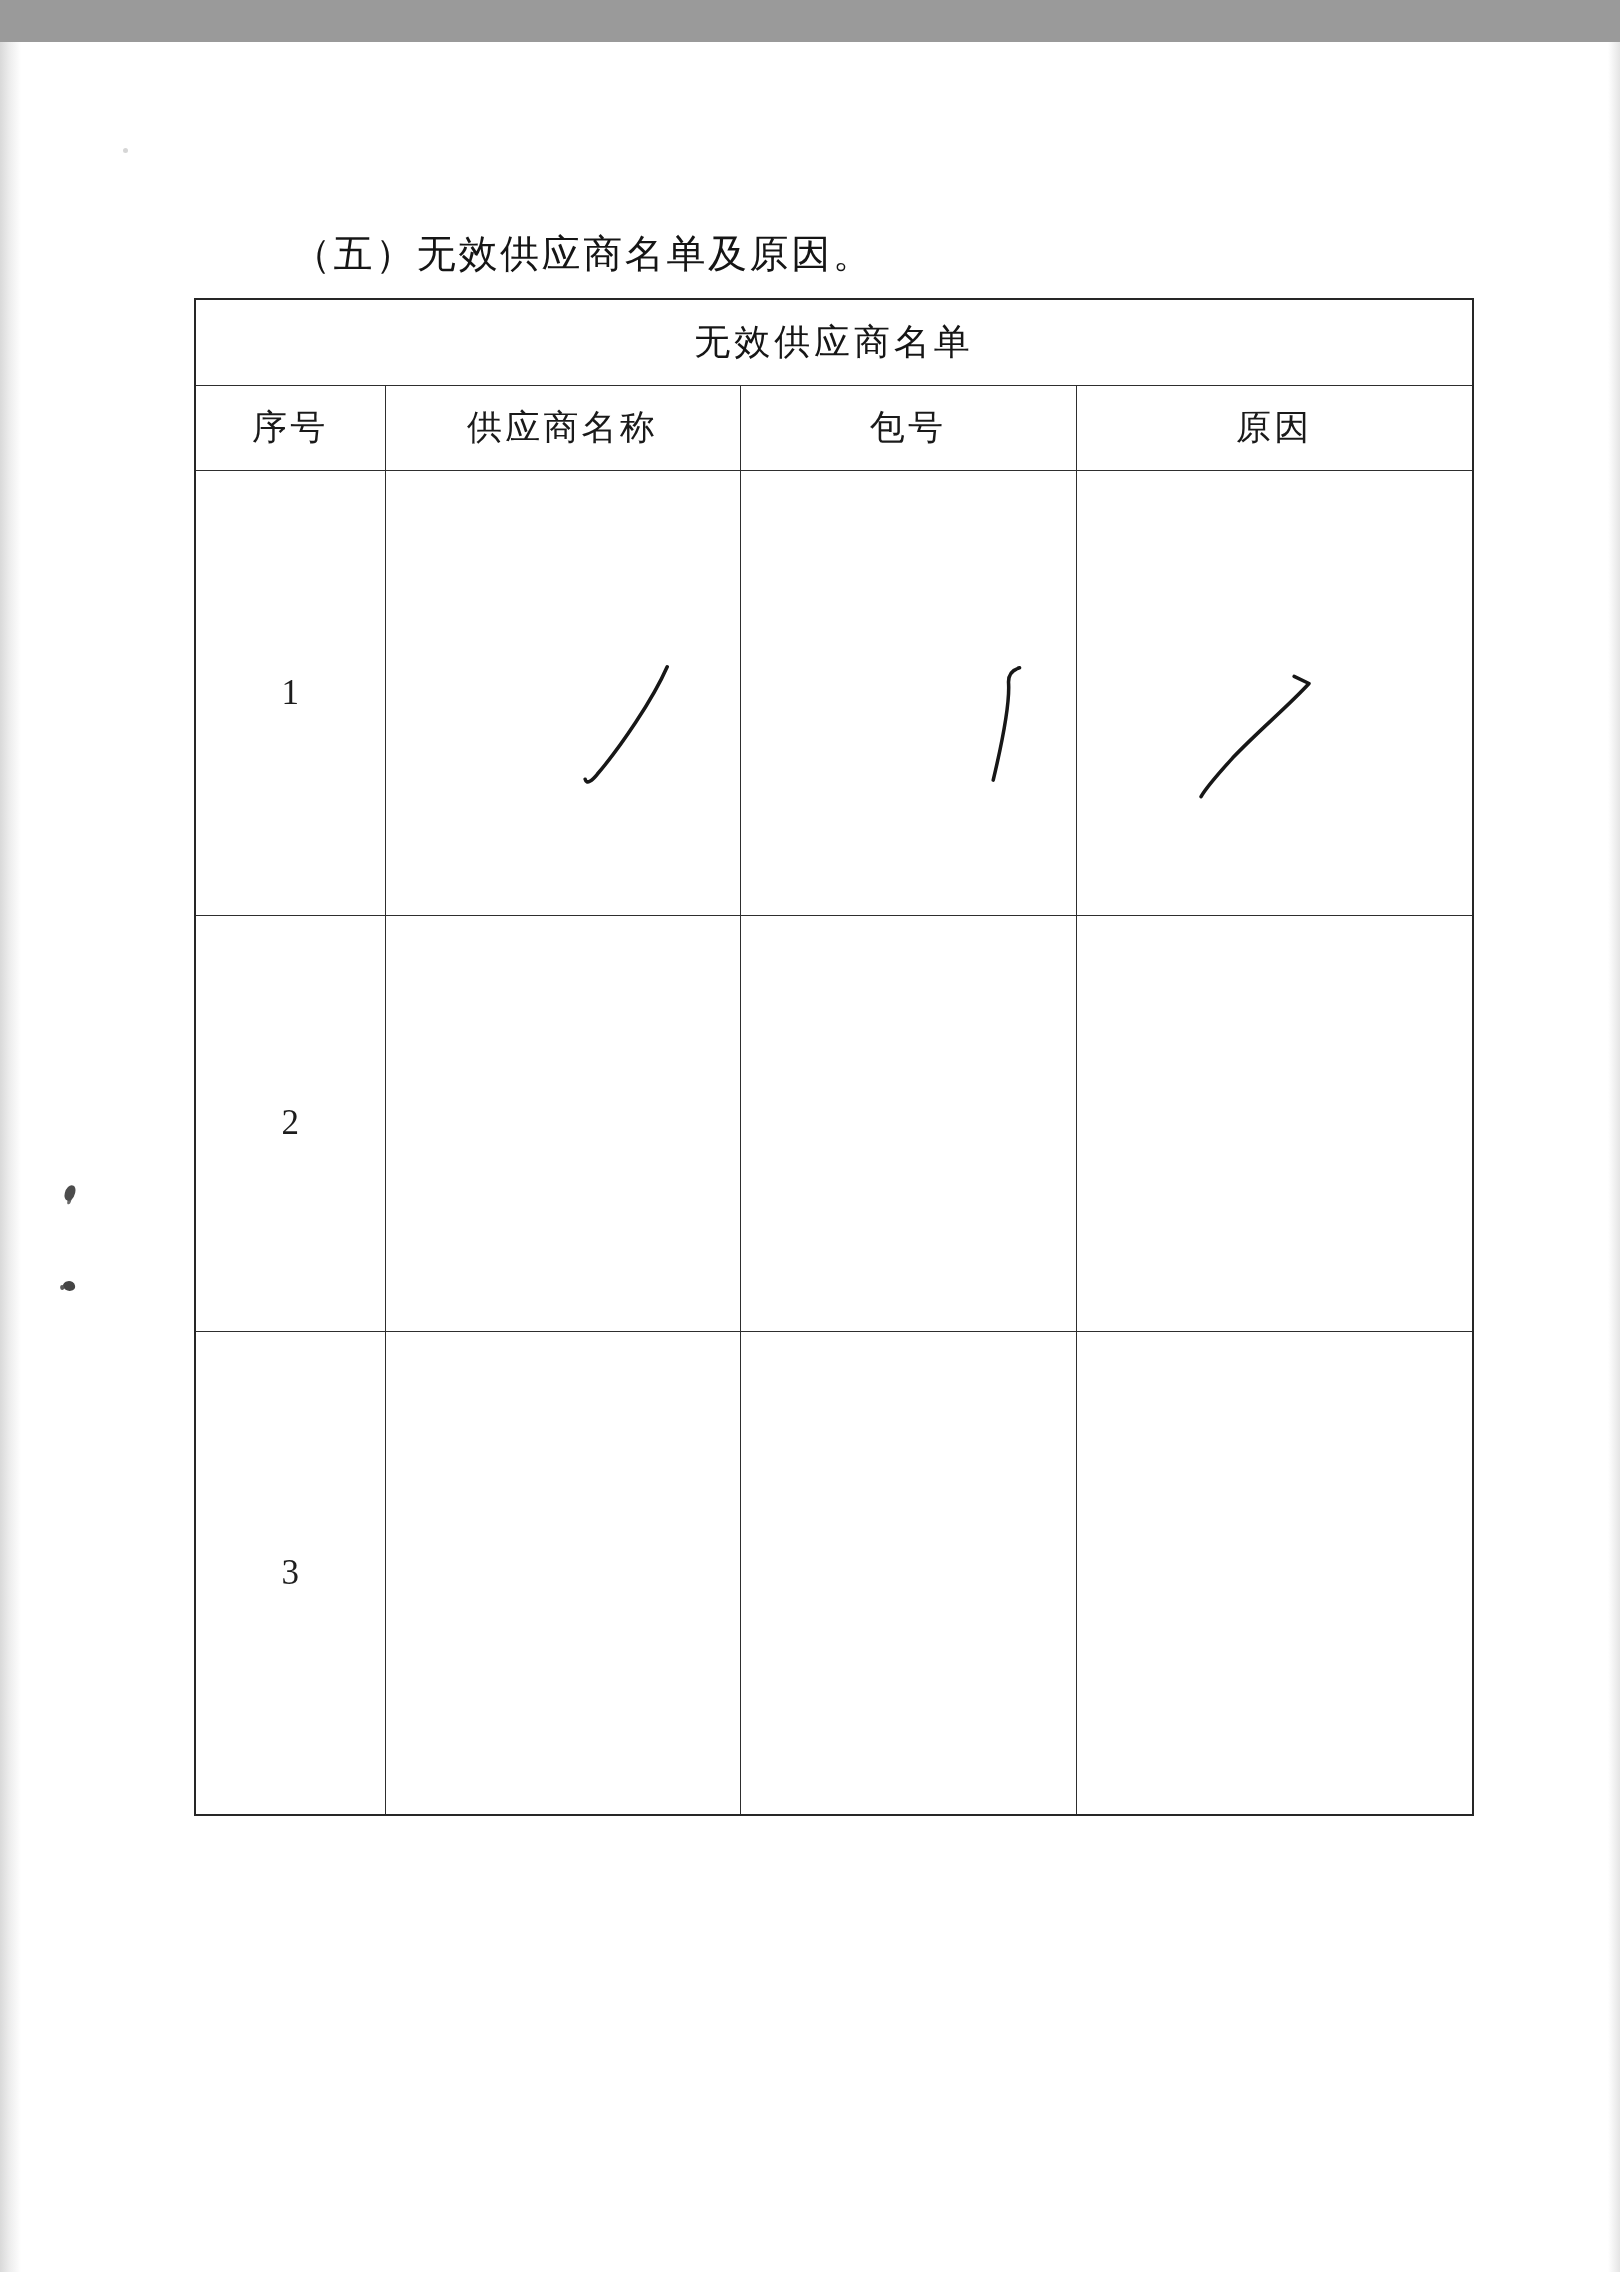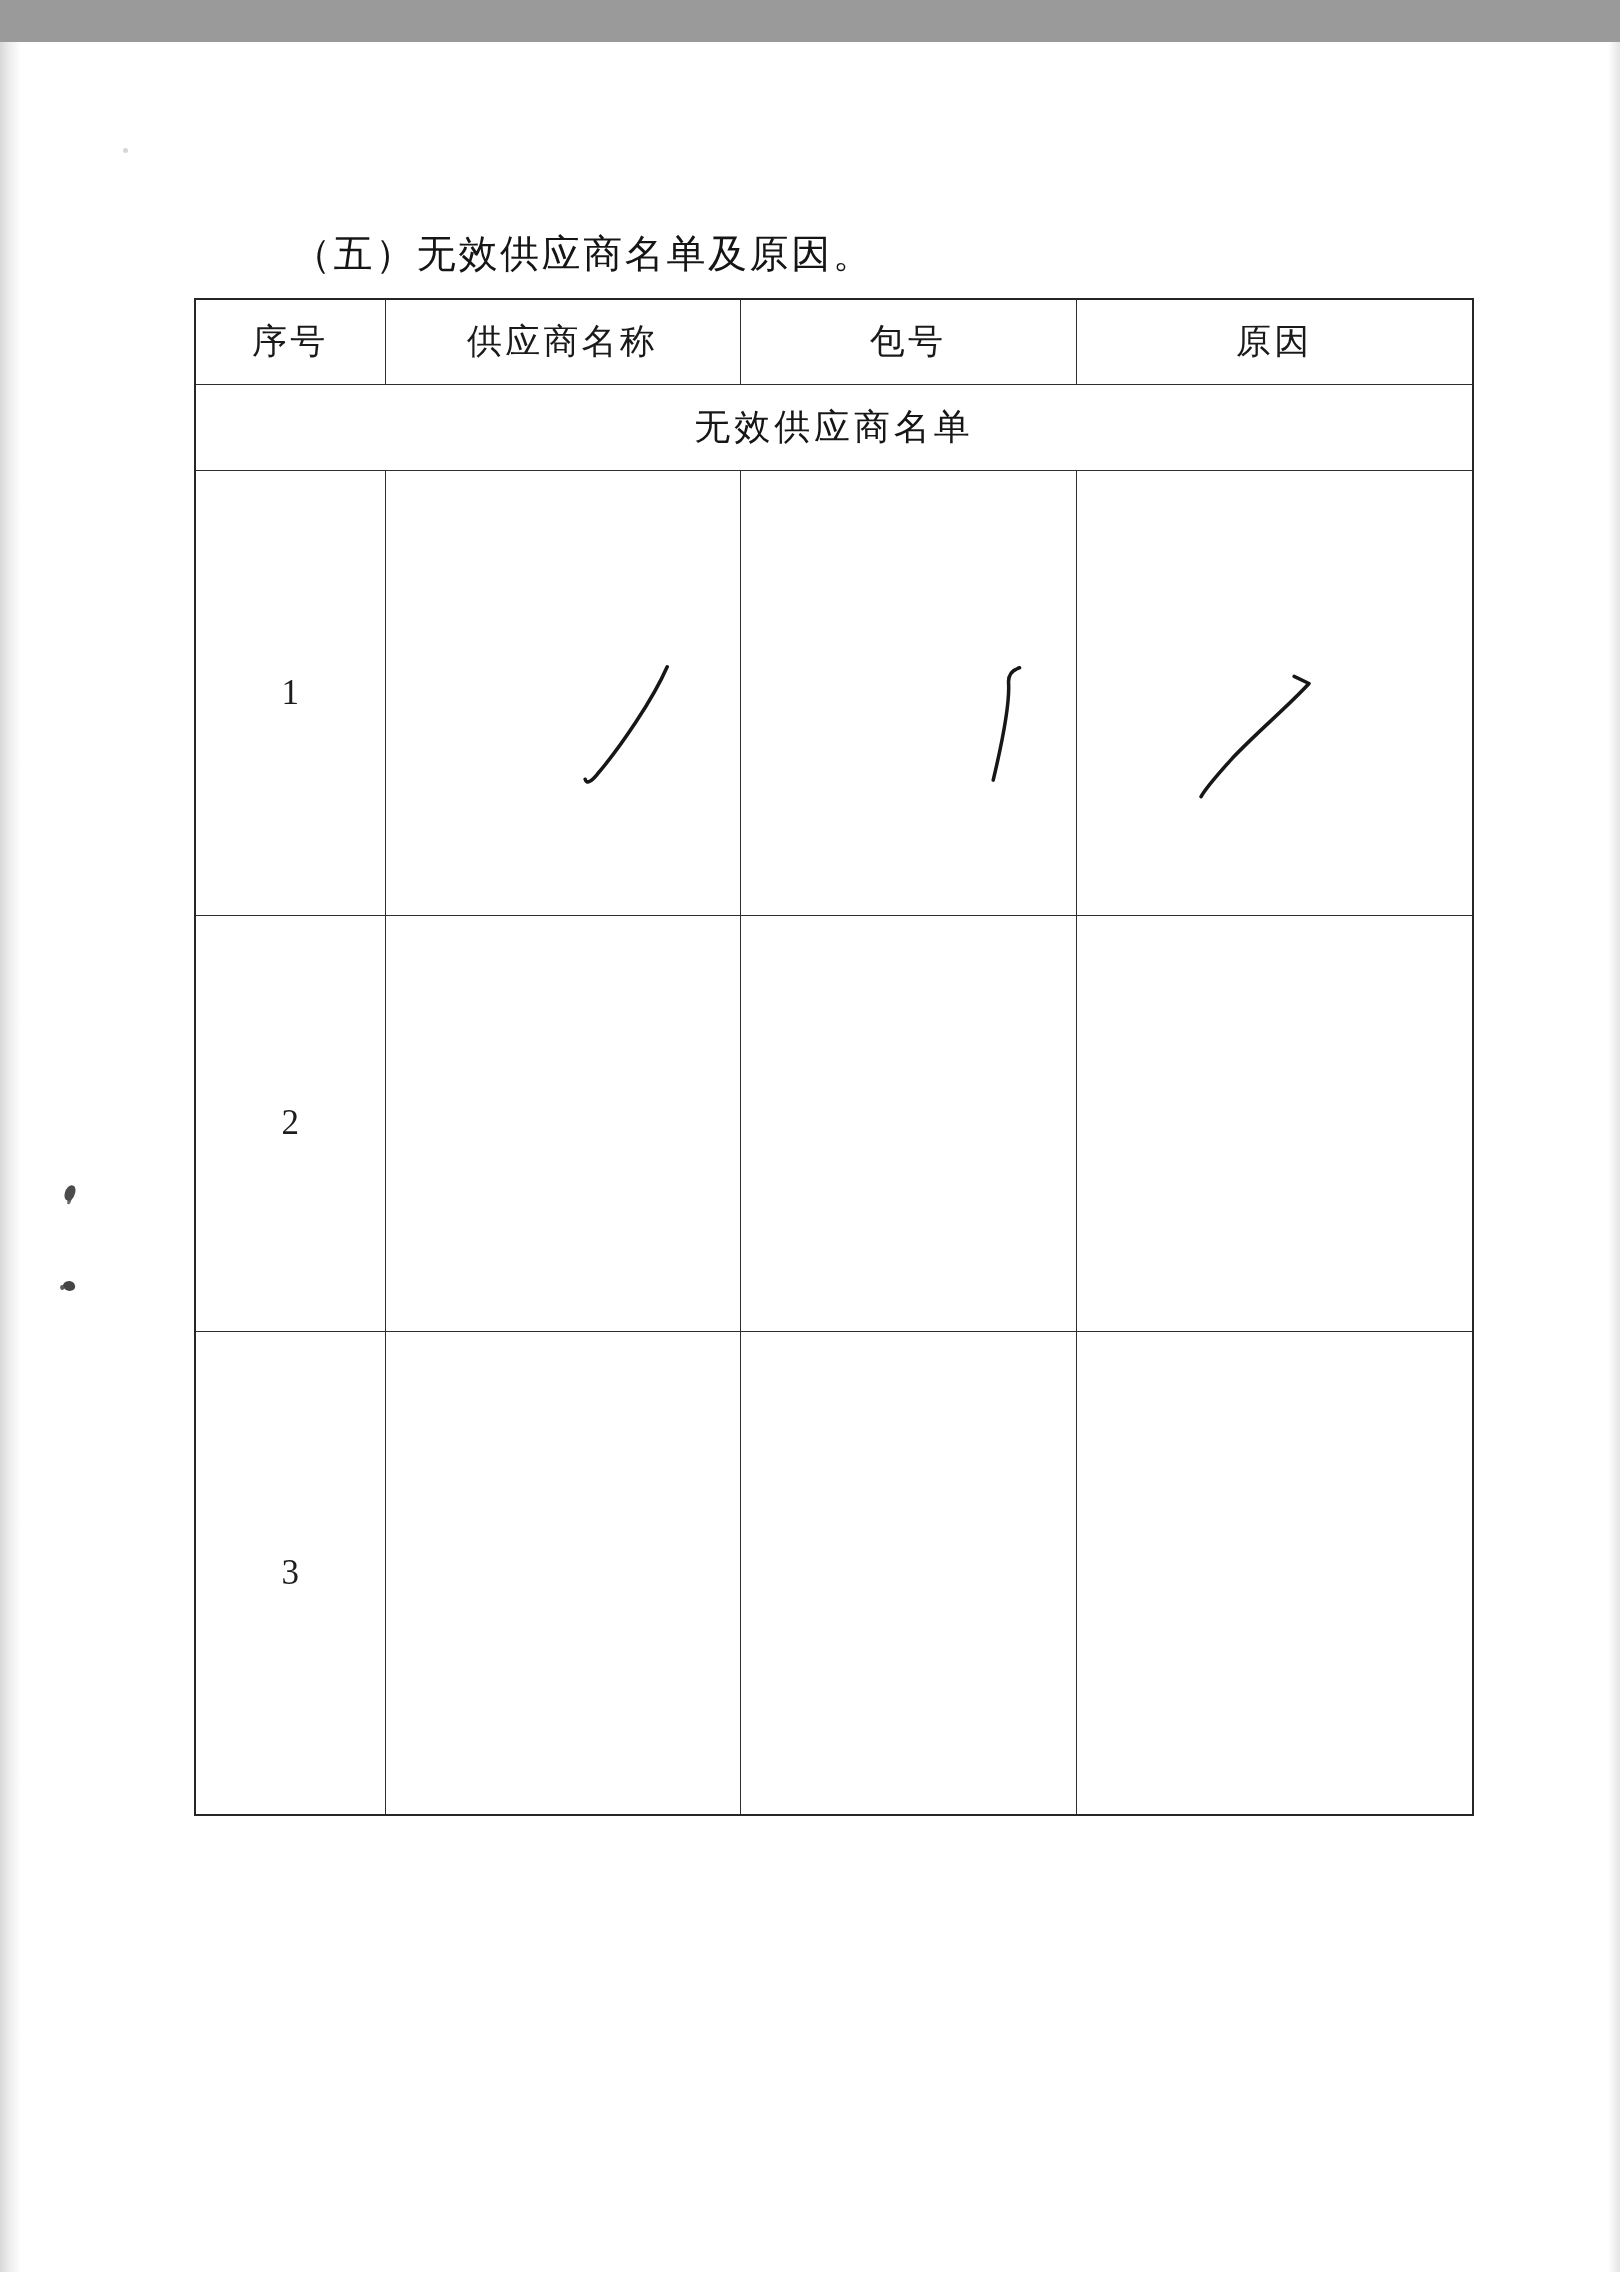--- a/index.html
+++ b/index.html
@@ -92,28 +92,28 @@
   <div class="heading">（五）无效供应商名单及原因。</div>
 
   <table class="suppliers">
     <colgroup>
       <col style="width:190px">
       <col style="width:355px">
       <col style="width:336px">
       <col style="width:397px">
     </colgroup>
     <tbody>
+      <tr style="height:86px">
+        <td colspan="4" class="title-cell">无效供应商名单</td>
+      </tr>
       <tr style="height:85px">
         <td class="header-cell">序号</td>
         <td class="header-cell">供应商名称</td>
         <td class="header-cell">包号</td>
         <td class="header-cell">原因</td>
-      </tr>
-      <tr style="height:86px">
-        <td colspan="4" class="title-cell">无效供应商名单</td>
       </tr>
 
       <tr style="height:445px">
         <td class="index-cell">1</td>
         <td>
           <svg class="slash slash-1" width="97" height="137" viewBox="0 0 150 212">
             <path d="M138,12 C116,62 66,136 30,178 C22,188 13,195 11,186"></path>
           </svg>
         </td>
         <td>

